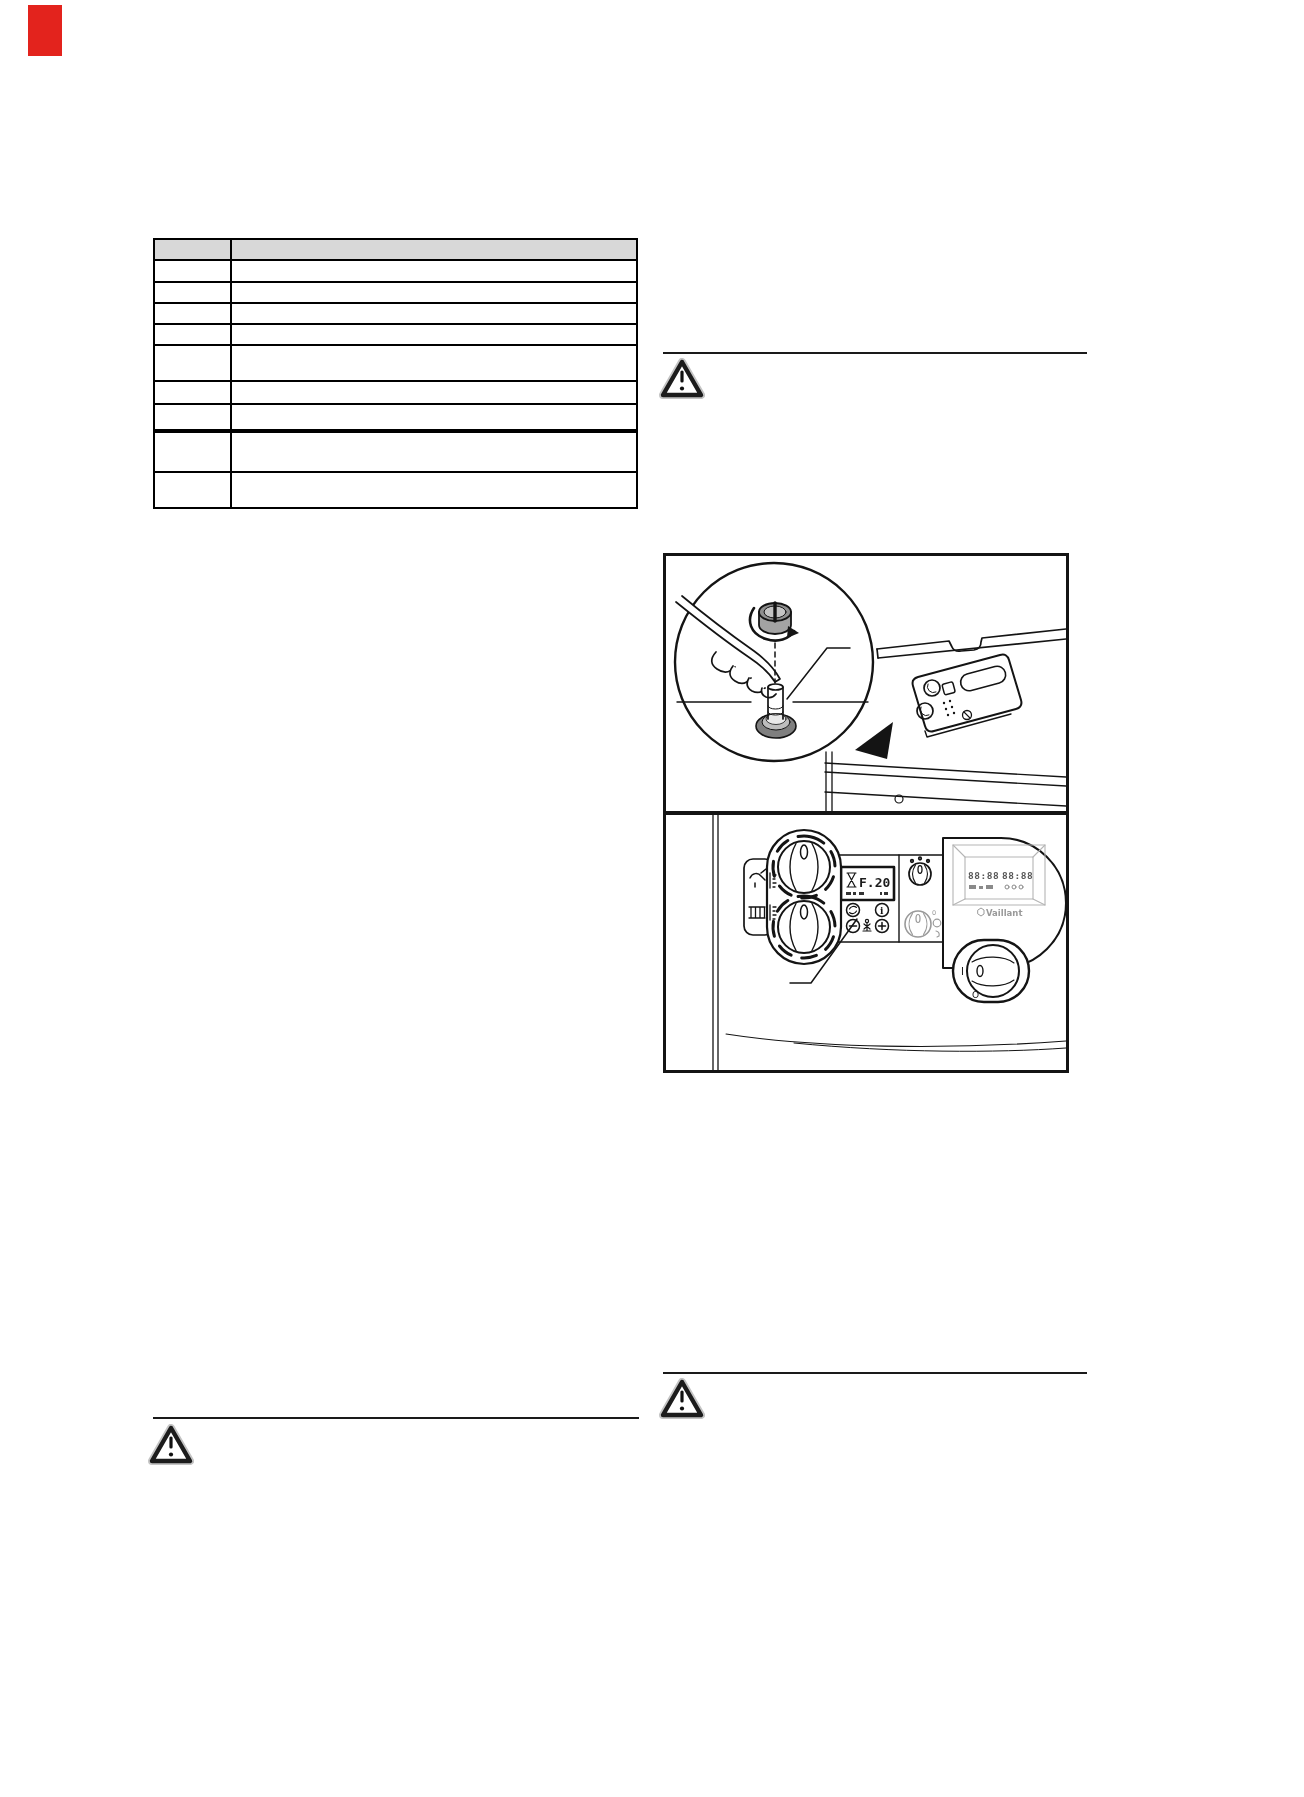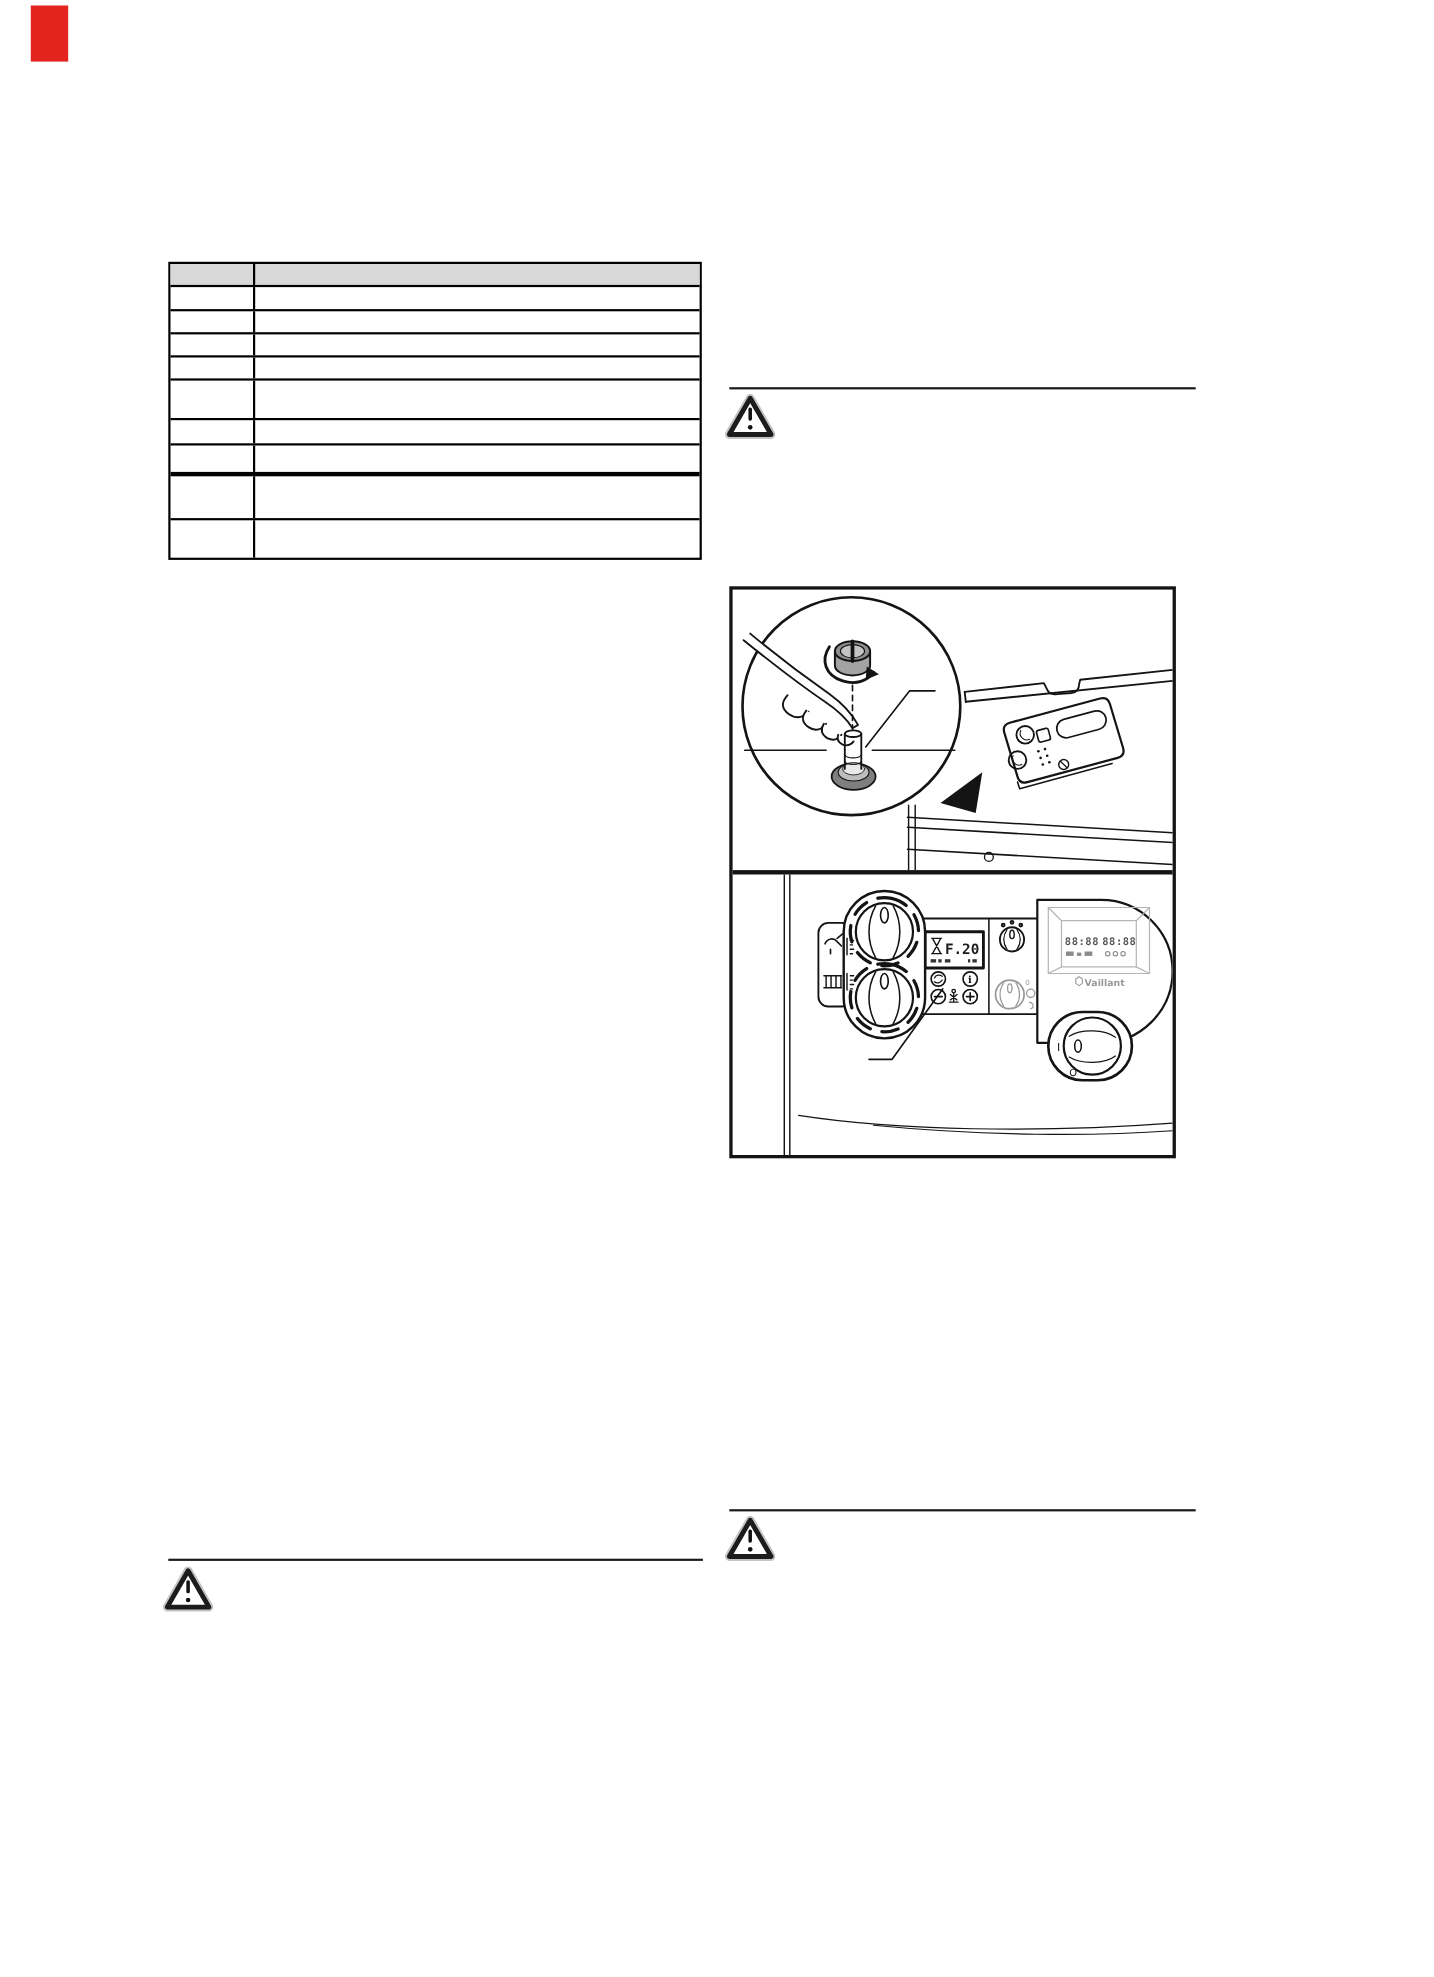--- a/index.html
+++ b/index.html
@@ -30,21 +30,21 @@
   .rule{position:absolute;height:2px;background:#1a1a1a;}
   .rule-right-1{left:663px;top:352px;width:424px;}
   .rule-right-2{left:663px;top:1372px;width:424px;}
   .rule-left{left:153px;top:1417px;width:486px;}
   .warn{position:absolute;width:46px;height:42px;}
   .warn-right-1{left:659px;top:358px;}
   .warn-right-2{left:659px;top:1378px;}
   .warn-left{left:148px;top:1424px;}
   
   .figures{
-    position:absolute;left:663px;top:533px;width:406px;height:520px;
+    position:absolute;left:663px;top:553px;width:406px;height:520px;
     box-sizing:border-box;border:3px solid #141414;background:#fff;
   }
   .fig{position:relative;width:400px;height:255px;}
   .fig-divider{height:4px;background:#141414;}
   svg text{stroke:none;}
 </style>
 </head>
 <body>
 
 <div class="page">

